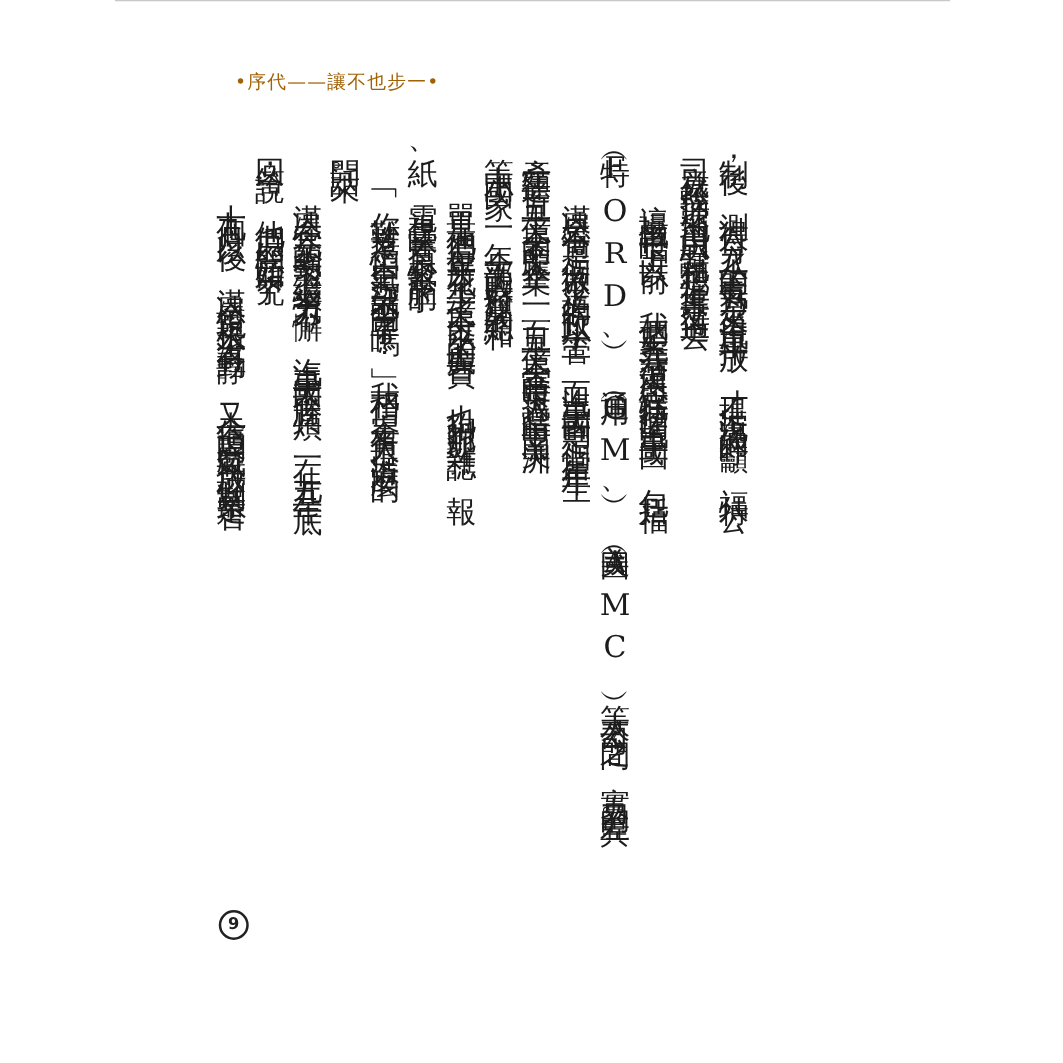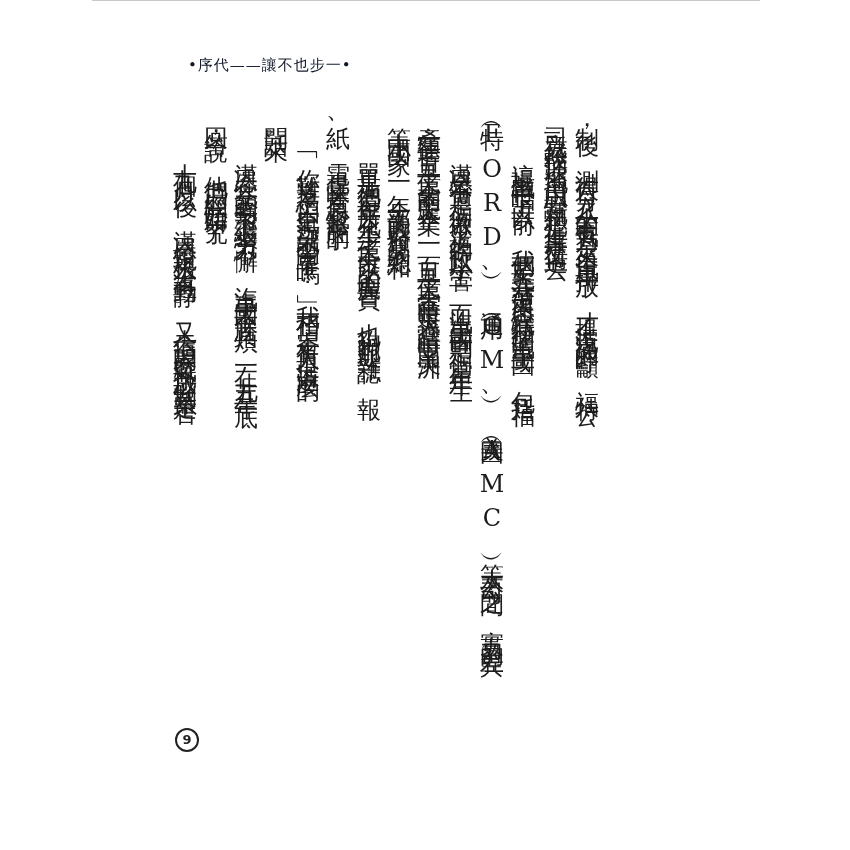--- a/index.html
+++ b/index.html
@@ -22,21 +22,21 @@
     width: 668px;
     height: 1px;
     background: #c8c8c8;
   }
   .running-head {
     position: absolute;
     left: 188px;
     top: 56px;
     font-size: 15px;
     letter-spacing: 1px;
-    color: #0f172a;
+    color: #a16207;
     white-space: nowrap;
   }
   .page {
     position: absolute;
     left: 170px;
     top: 108px;
     width: 432px;
     height: 600px;
   }
   .col {

